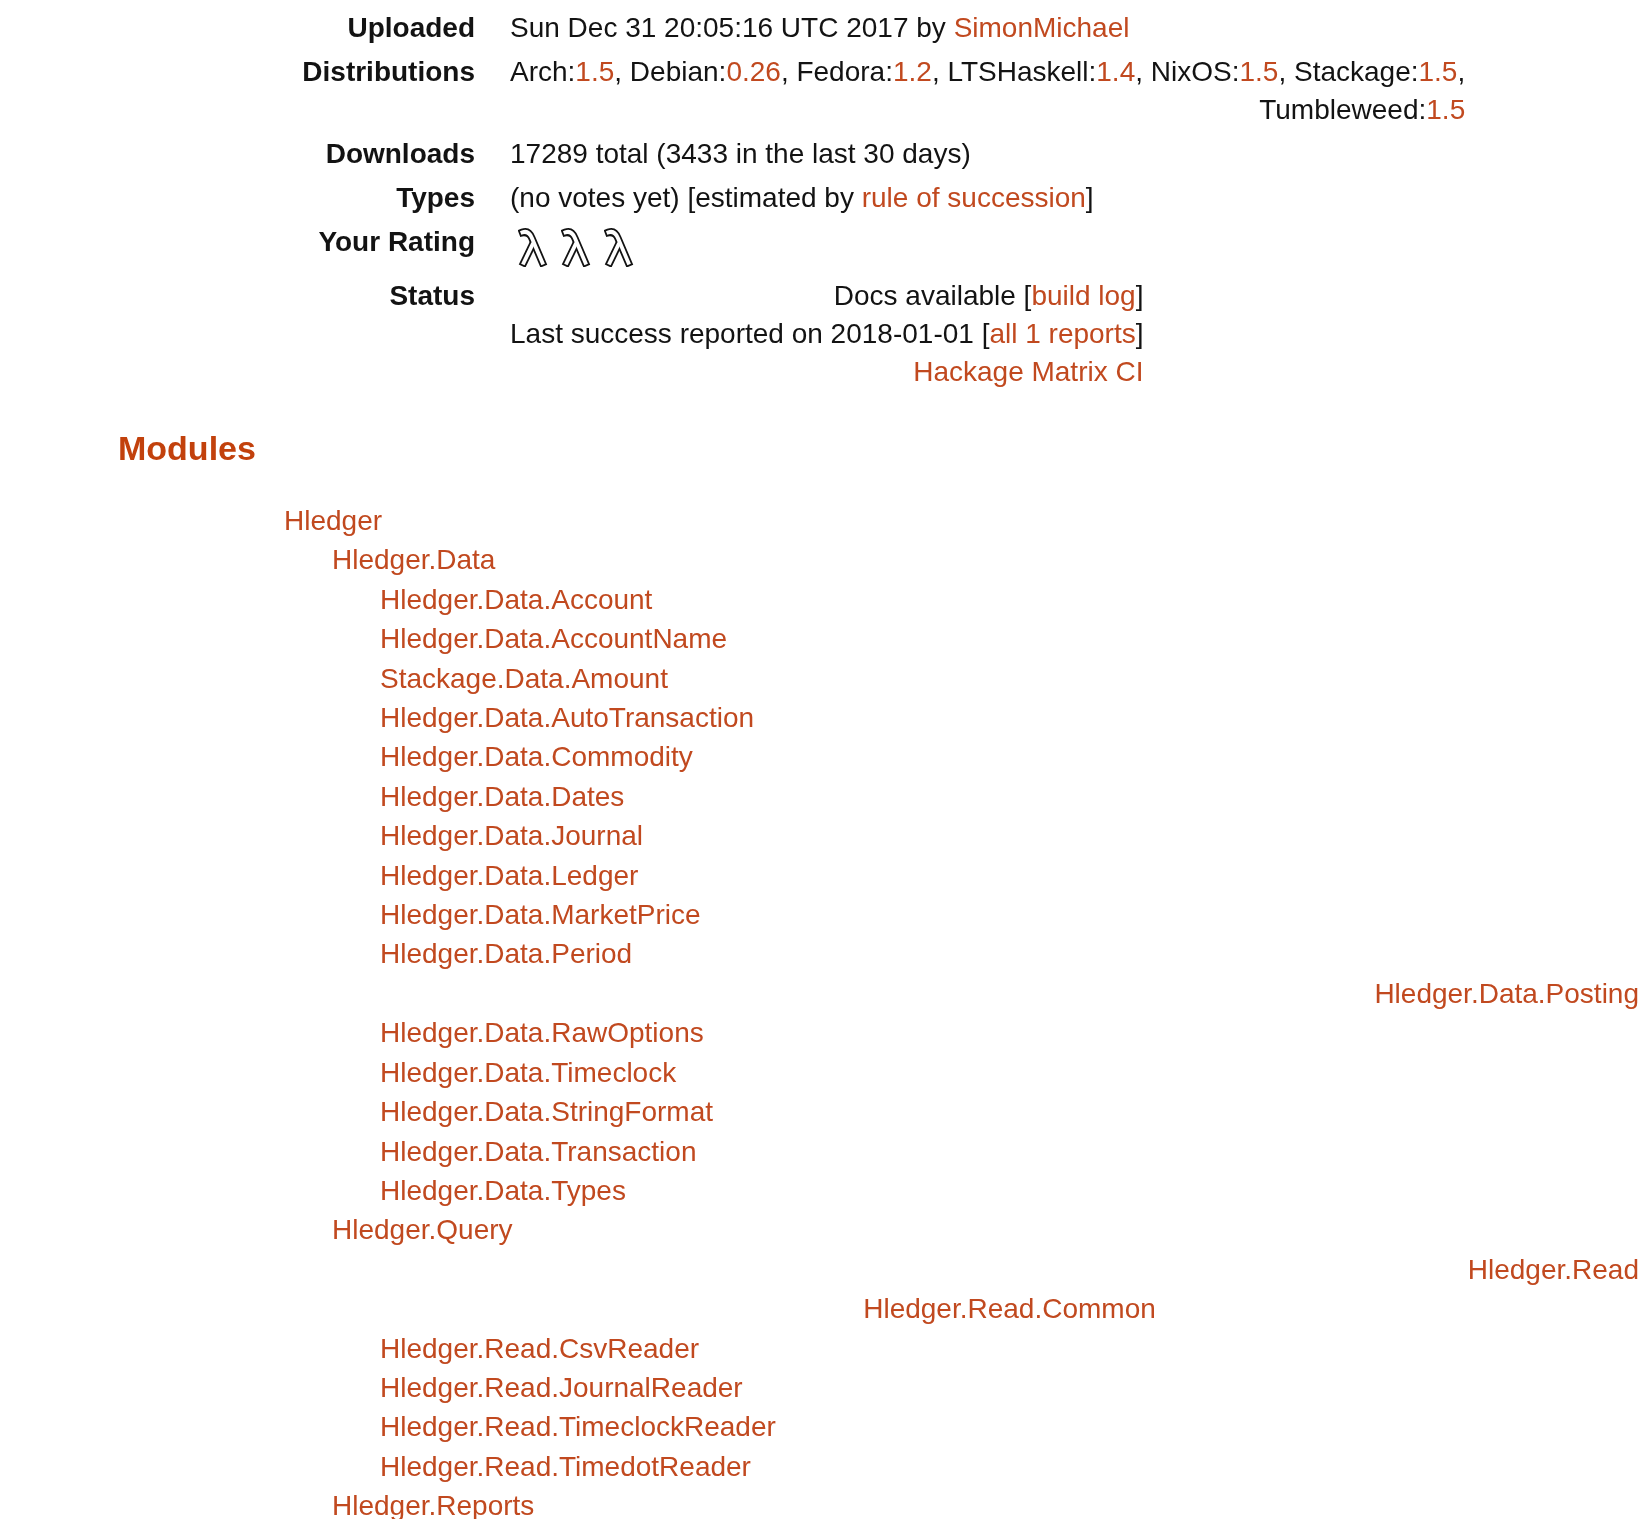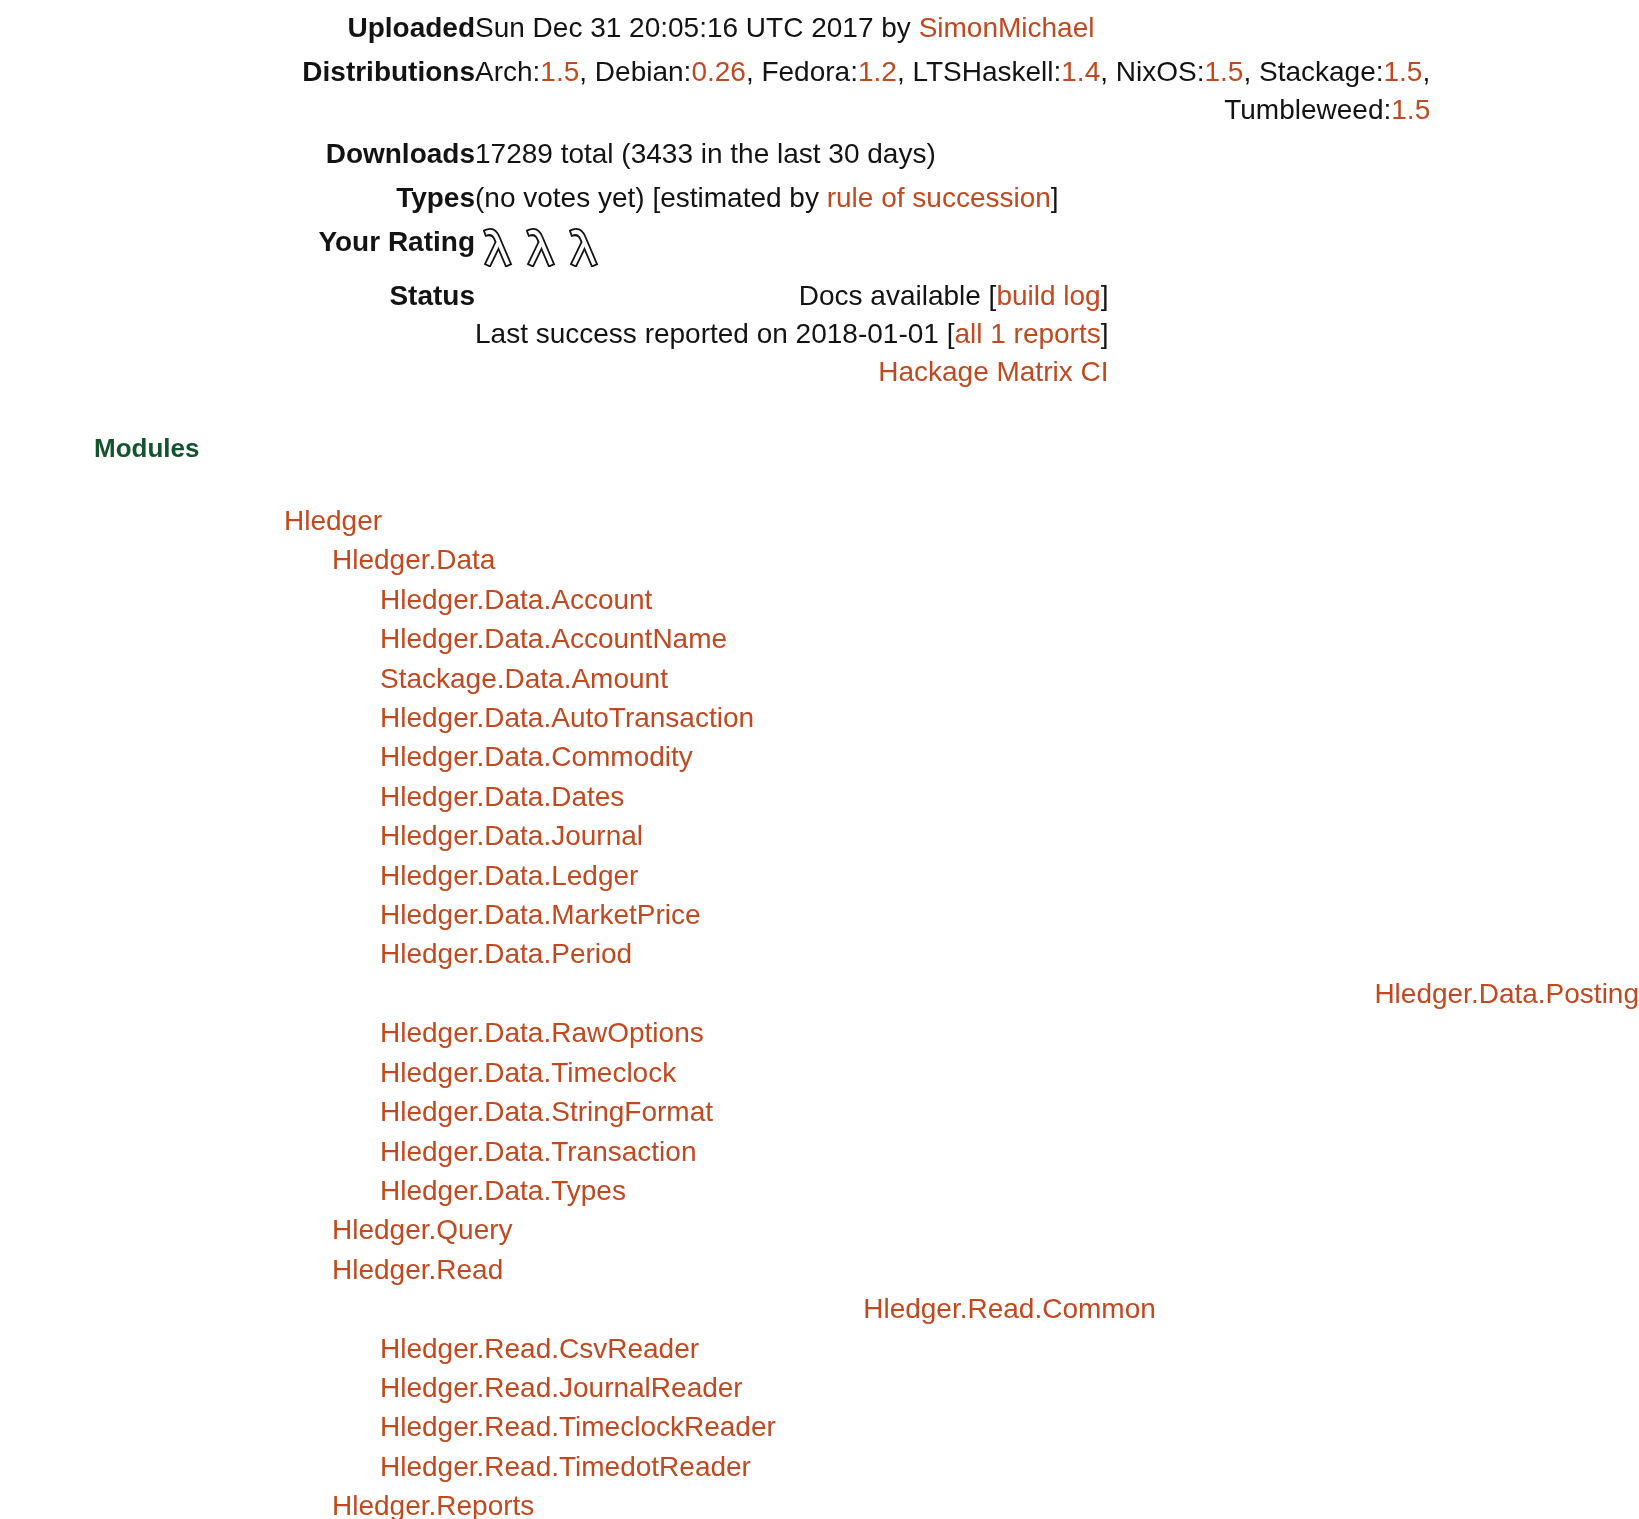--- a/index.html
+++ b/index.html
@@ -35,20 +35,21 @@
   }
   .prop-label {
     flex: none;
     width: 239px;
     font-weight: bold;
     line-height: 38px;
   }
   .prop-value {
     line-height: 38px;
     max-width: 1100px;
+    margin-left: 35px;
   }
   .vline {
     line-height: 38px;
     white-space: nowrap;
   }
   
   .lambdas {
     display: flex;
     gap: 11px;
     padding: 4px 0 4px 8px;
@@ -56,25 +57,25 @@
   }
   .lambda-btn {
     display: inline-block;
     width: 32px;
     height: 40px;
     cursor: pointer;
   }
   .lambda-btn svg { display: block; }
   
   .modules-heading {
-    margin: 31px 0 0 94px;
-    font-size: 26px;
+    margin: 31px 0 0 118px;
+    font-size: 34px;
     line-height: 46px;
     font-weight: bold;
-    color: #14532d;
+    color: #c2410c;
   }
   .modules-list {
     margin: 30px 0 0 236px;
   }
   .mod {
     line-height: 39.4px;
     white-space: nowrap;
   }
 </style>
 </head>
@@ -167,21 +168,21 @@
       <div class="mod" style="padding-left: 144px;"><a href="#">Hledger.Data.Ledger</a></div>
       <div class="mod" style="padding-left: 144px;"><a href="#">Hledger.Data.MarketPrice</a></div>
       <div class="mod" style="padding-left: 144px;"><a href="#">Hledger.Data.Period</a></div>
       <div class="mod" style="padding-left: 144px; text-align: right;"><a href="#">Hledger.Data.Posting</a></div>
       <div class="mod" style="padding-left: 144px;"><a href="#">Hledger.Data.RawOptions</a></div>
       <div class="mod" style="padding-left: 144px;"><a href="#">Hledger.Data.Timeclock</a></div>
       <div class="mod" style="padding-left: 144px;"><a href="#">Hledger.Data.StringFormat</a></div>
       <div class="mod" style="padding-left: 144px;"><a href="#">Hledger.Data.Transaction</a></div>
       <div class="mod" style="padding-left: 144px;"><a href="#">Hledger.Data.Types</a></div>
       <div class="mod" style="padding-left: 96px;"><a href="#">Hledger.Query</a></div>
-      <div class="mod" style="padding-left: 96px;"><a href="#">Hledger.Read</a></div>
+      <div class="mod" style="padding-left: 96px; text-align: right;"><a href="#">Hledger.Read</a></div>
       <div class="mod" style="padding-left: 144px; text-align: center;"><a href="#">Hledger.Read.Common</a></div>
       <div class="mod" style="padding-left: 144px;"><a href="#">Hledger.Read.CsvReader</a></div>
       <div class="mod" style="padding-left: 144px;"><a href="#">Hledger.Read.JournalReader</a></div>
       <div class="mod" style="padding-left: 144px;"><a href="#">Hledger.Read.TimeclockReader</a></div>
       <div class="mod" style="padding-left: 144px;"><a href="#">Hledger.Read.TimedotReader</a></div>
       <div class="mod" style="padding-left: 96px;"><a href="#">Hledger.Reports</a></div>
     </div>
 </div>
 
 </body></html>

